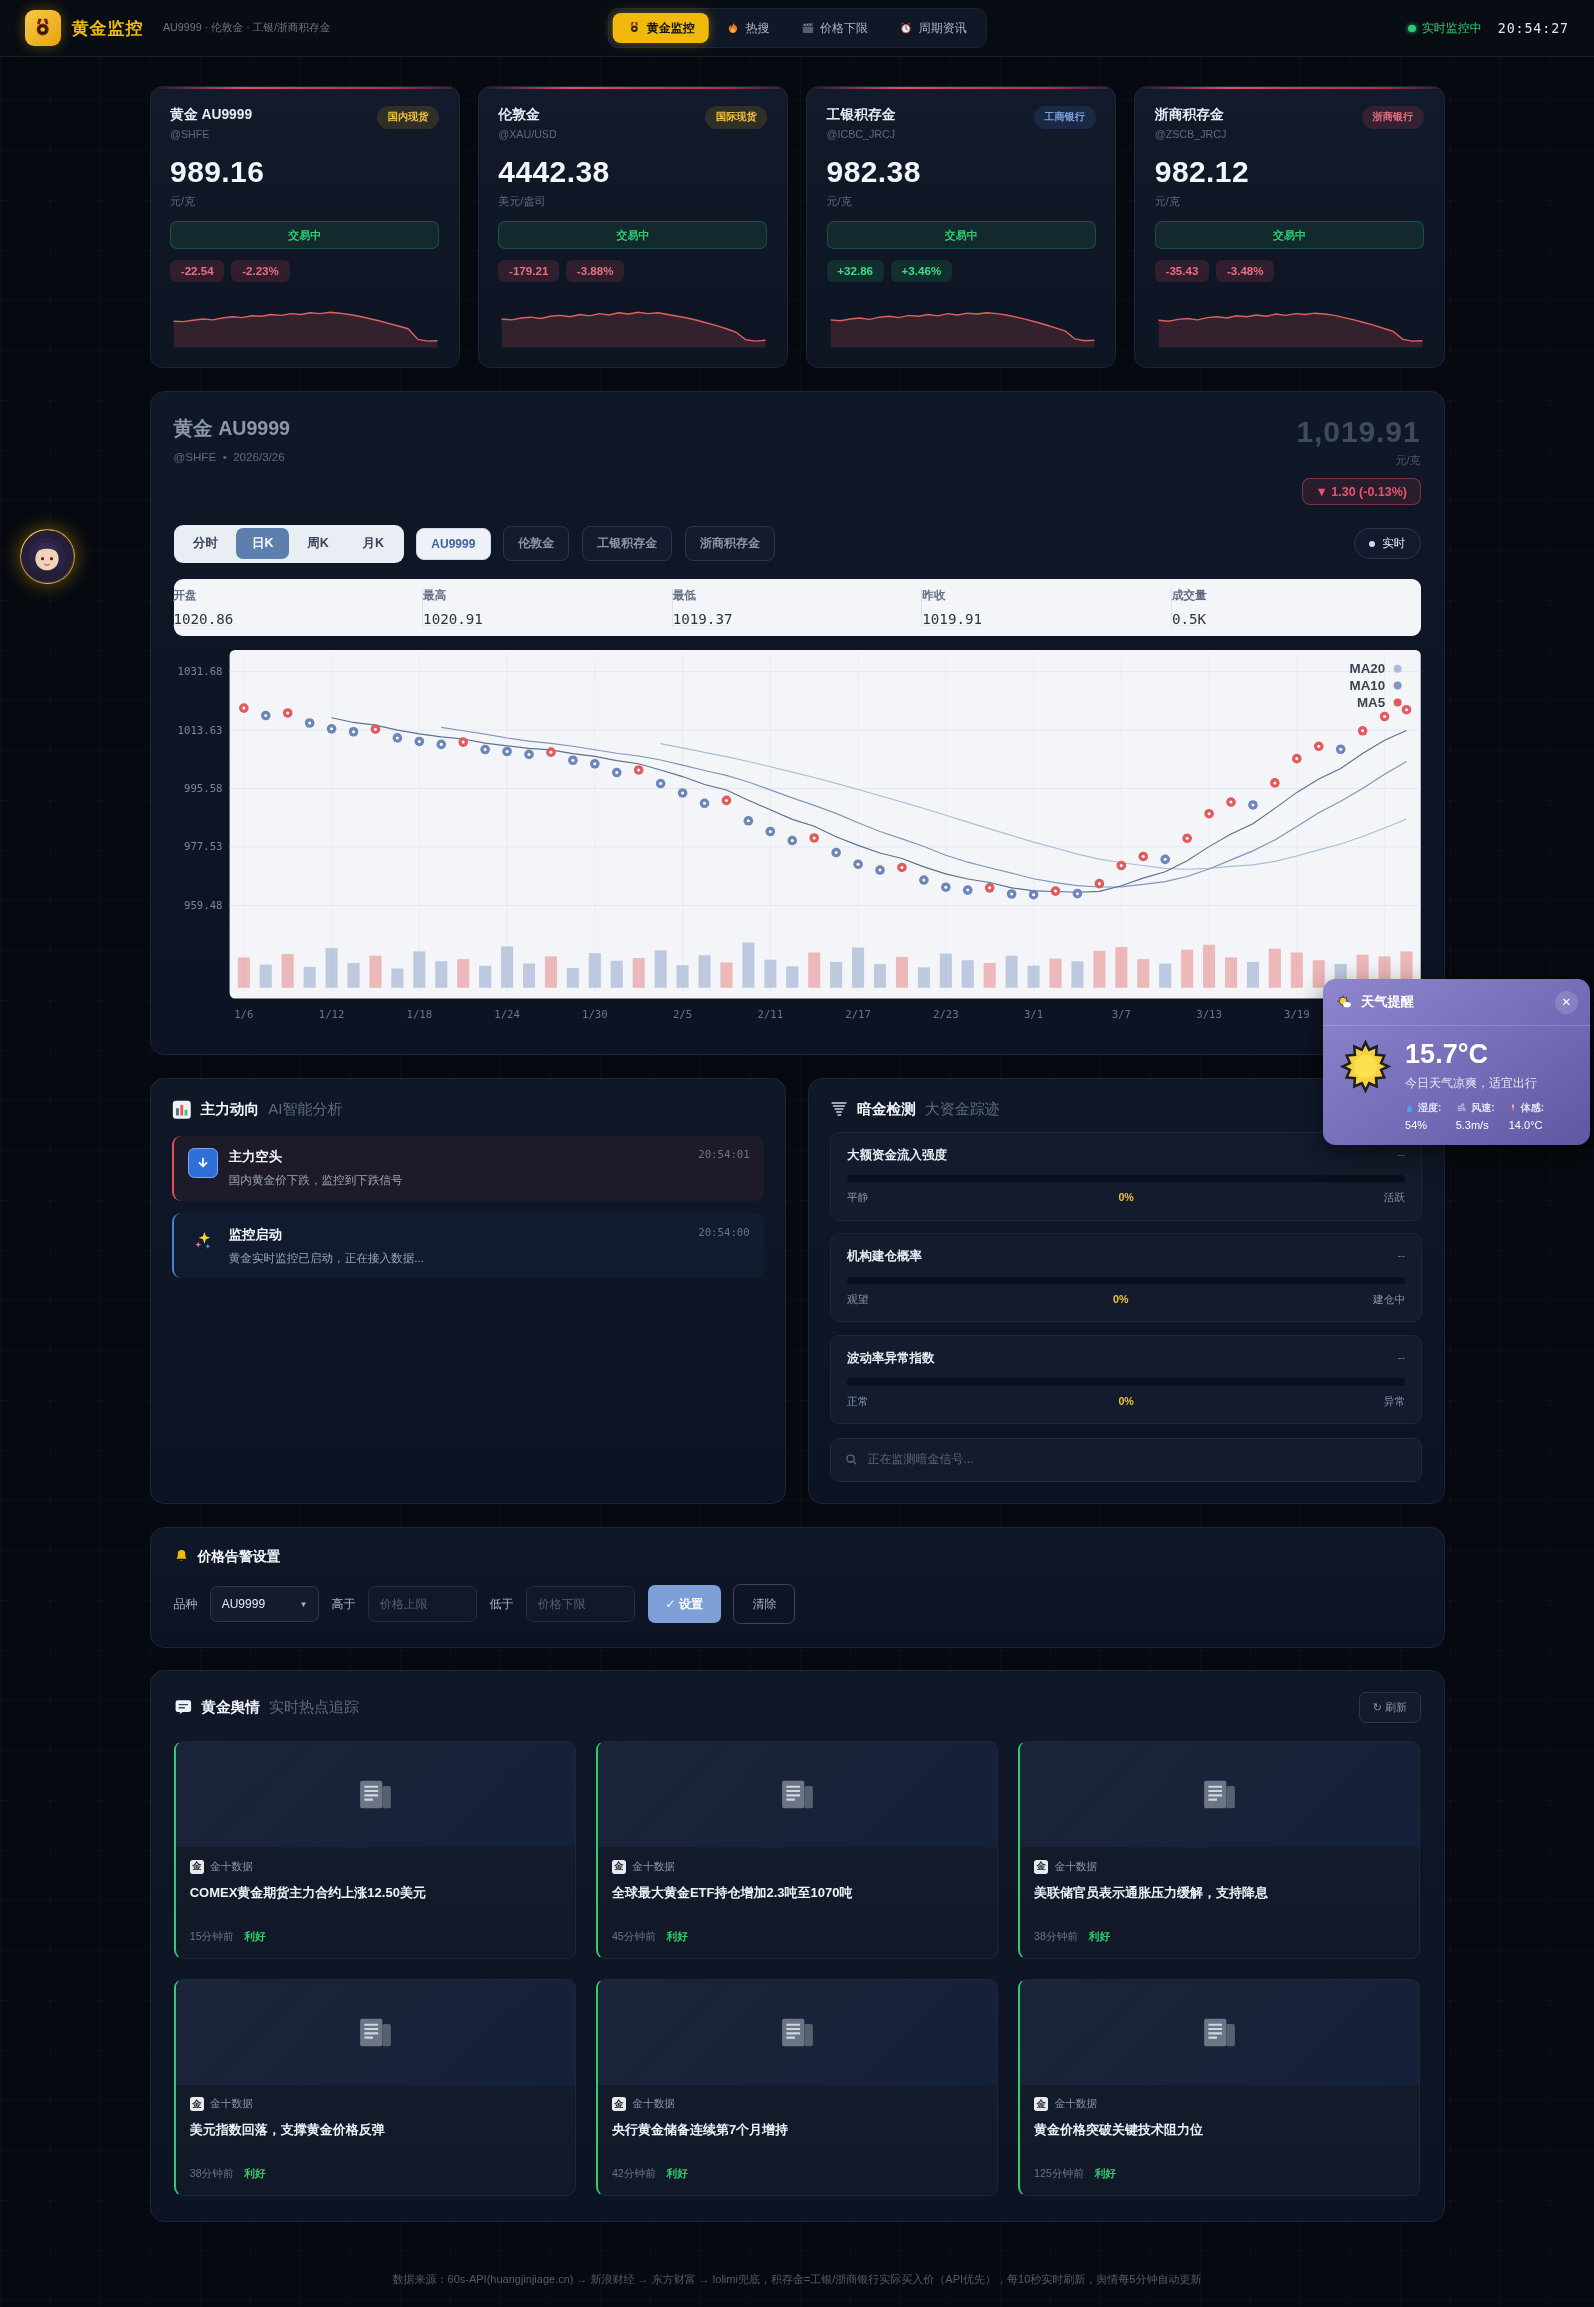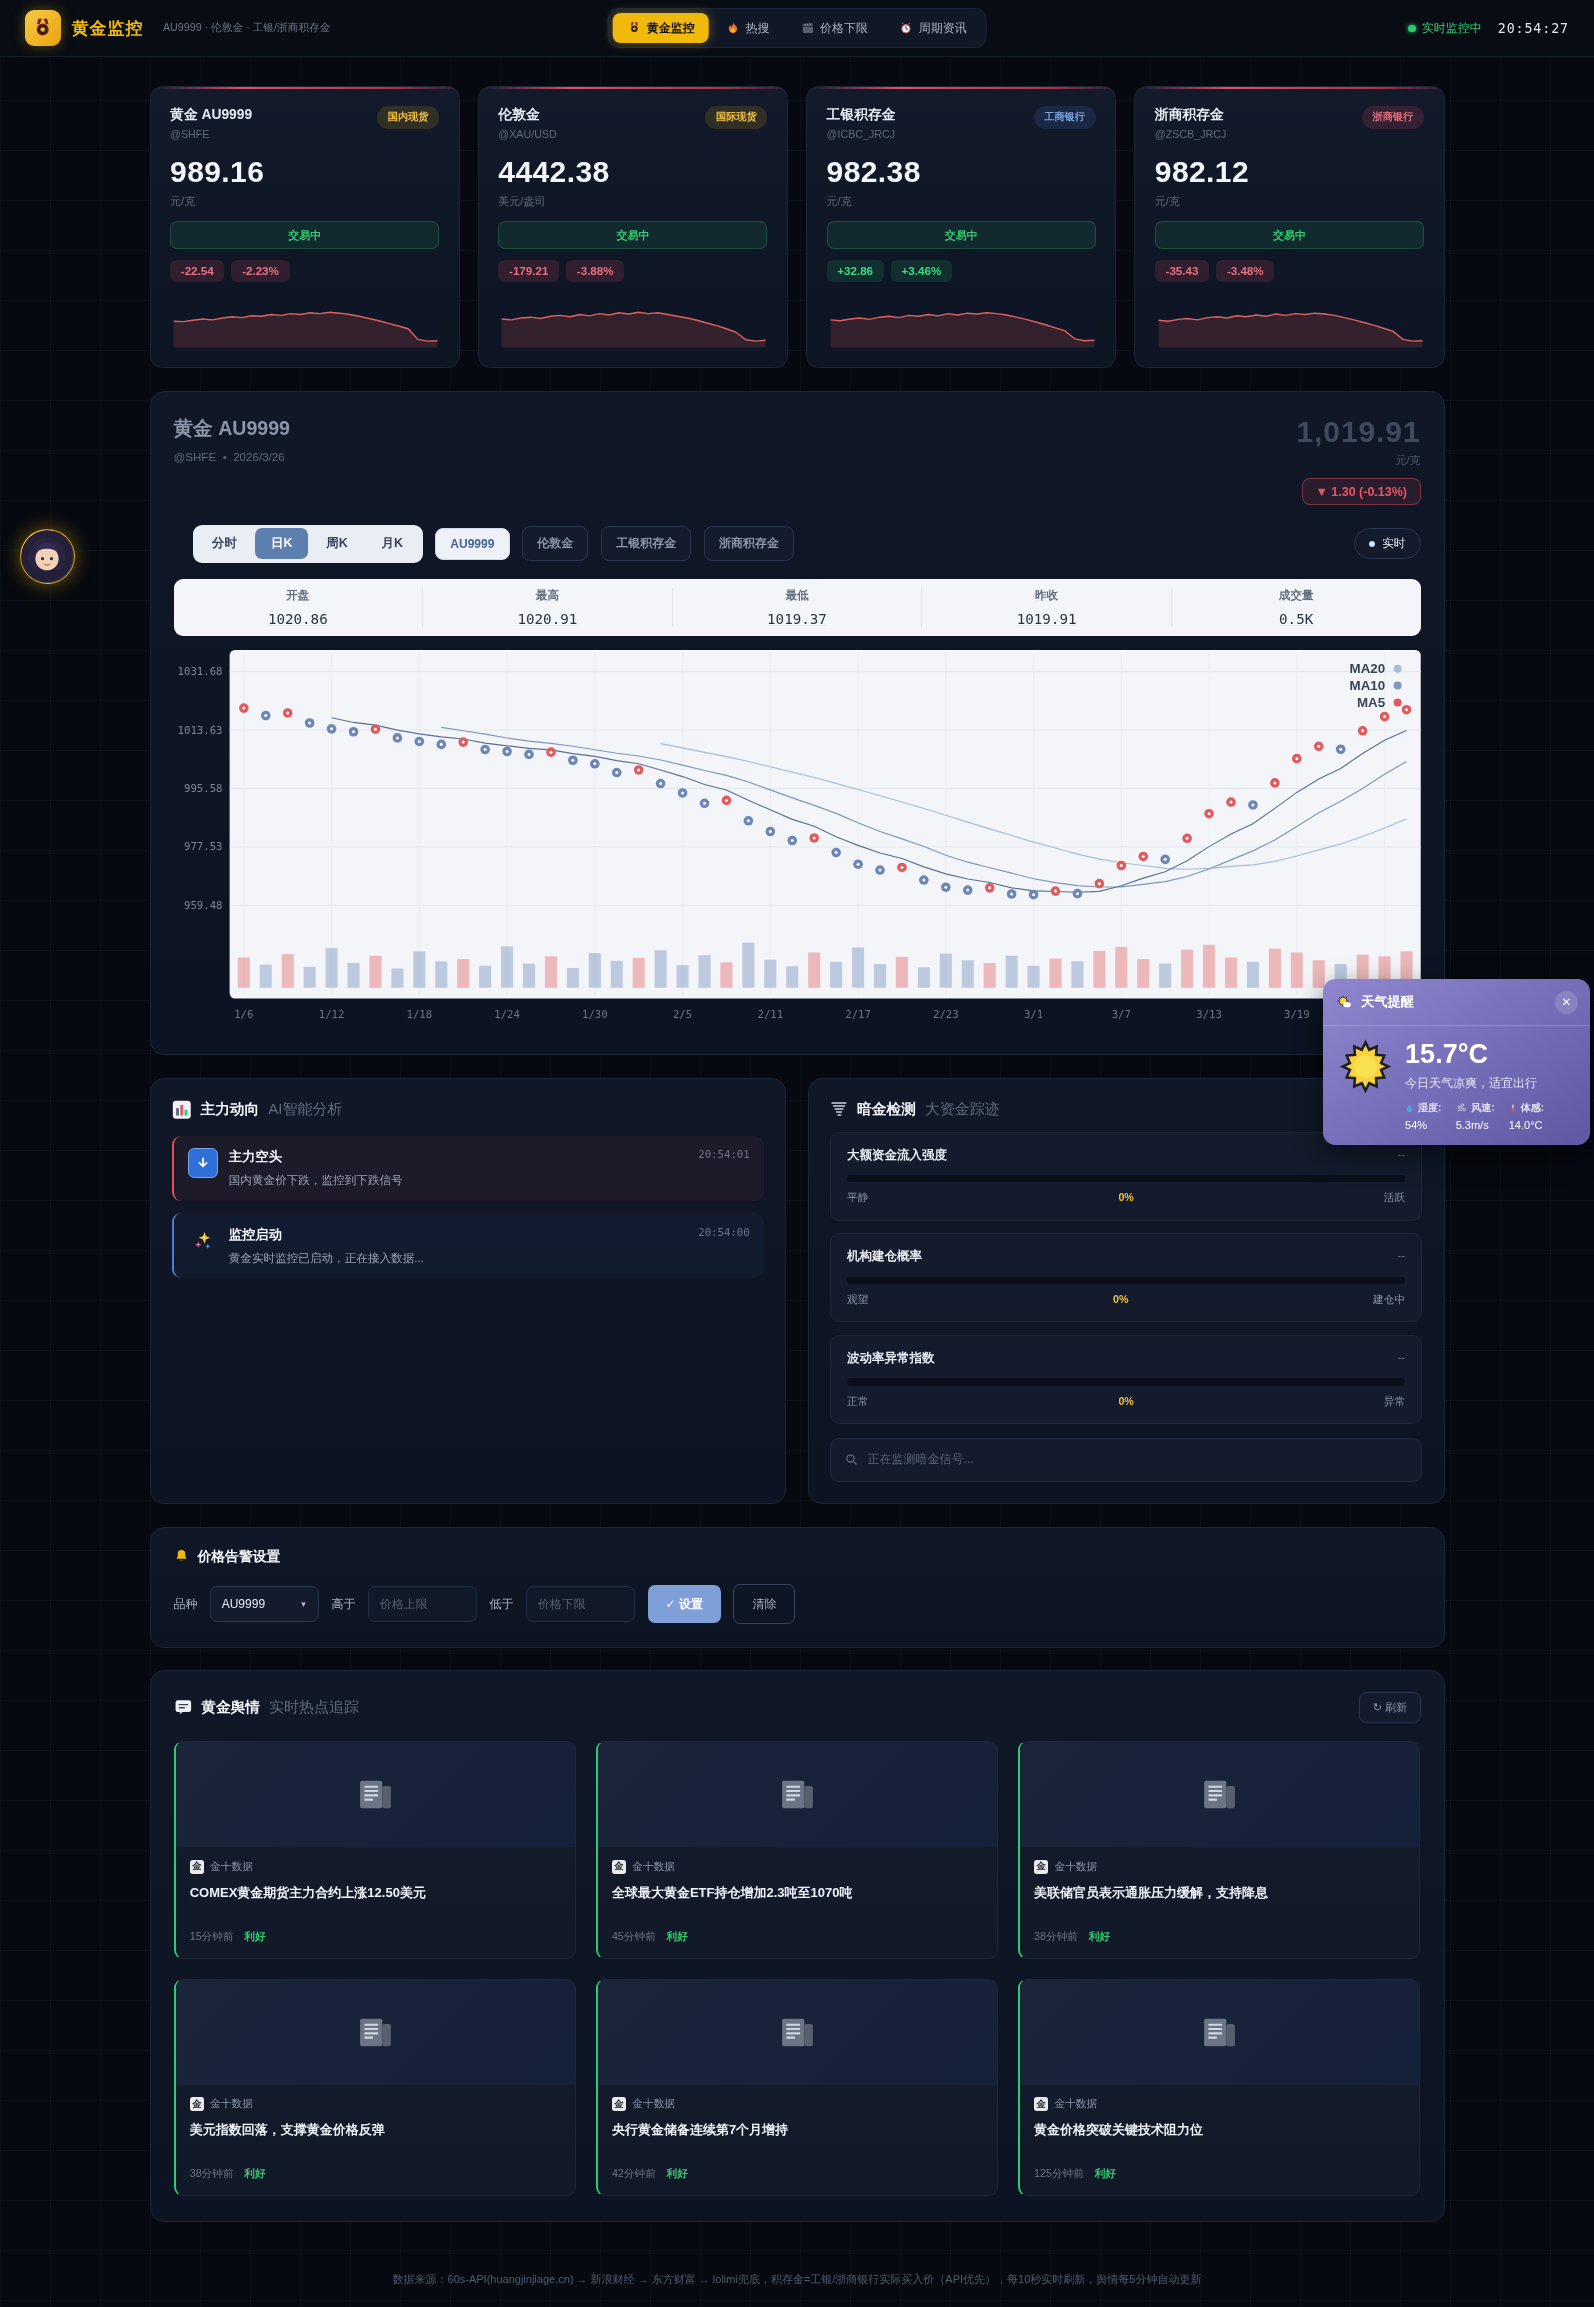--- a/index.html
+++ b/index.html
@@ -70,31 +70,31 @@
   .kpanel{ margin-top:23px; padding:23px 23px 19.6px; }
   .khead{ display:flex; justify-content:space-between; }
   .ktitle{ font-size:19.6px; font-weight:bold; color:#8b96ab; }
   .ksub{ font-size:11.6px; color:#5f6a7d; margin-top:8px; }
   .kprice-wrap{ text-align:right; }
   .kprice{ font-size:30px; font-weight:bold; color:#3e4a5e; letter-spacing:0.9px;}
   .kunit{ font-size:11px; color:#4c586d; margin-top:3.6px;}
   .kchange{ display:inline-block; margin-top:10.7px; background:rgba(231,76,92,0.12); border:0.9px solid rgba(231,76,92,0.45);
     color:#e8556a; font-size:12.5px; font-weight:bold; padding:5.3px 12.5px; border-radius:8px; }
   .ktabs-row{ display:flex; align-items:center; gap:12.5px; margin-top:19.6px; }
-  .seg{ background:#e9edf4; border-radius:9px; padding:3.6px; display:flex; gap:1.8px;margin-left:19px; }
+  .seg{ background:#e9edf4; border-radius:9px; padding:3.6px; display:flex; gap:1.8px; }
   .seg-item{ padding:7.1px 16px; border-radius:7.1px; font-size:12.5px; font-weight:bold; color:#39445a; cursor:pointer;}
   .seg-item.active{ background:#5d7fae; color:#fff; }
   .sym-pill{ padding:8px 14.2px; border-radius:8px; font-size:12px; font-weight:bold;
     border:0.9px solid #2a3650; color:#8b96ab; background:#131b2c; cursor:pointer;}
   .sym-pill.active{ background:#eef2f8; color:#44639a; border-color:#cdd8e8; }
   .rt-pill{ margin-left:auto; display:flex; align-items:center; gap:7.1px; border:0.9px solid #2a3650;
     background:#121a2b; padding:7.1px 14.2px; border-radius:18px; font-size:11.6px; color:#e8ecf3; }
   .rt-dot{ width:6.2px; height:6.2px; border-radius:50%; background:#cfe0f5; }
   .ohlc{ margin-top:16px; background:#f3f5f8; border-radius:9px; display:flex; padding:9px 0; }
-  .ohlc-col{ flex:1; text-align:center; border-right:0.9px solid #dfe4eb;text-decoration:underline; }
+  .ohlc-col{ flex:1; border-right:0.9px solid #dfe4eb;text-decoration:underline; }
   .ohlc-col:last-child{ border-right:none; }
   .ohlc-label{ font-size:11.6px; color:#646f82; font-weight:bold; }
   .ohlc-val{ font-size:14.2px; color:#2b3442; margin-top:8px; }
   .kchart-wrap{ margin-top:14.2px; }
 
   
   .row2{ display:flex; gap:21.4px; margin-top:23px; }
   .half{ flex:1; padding:21.4px; }
   .sec-head{ display:flex; gap:9px; }
   .sec-title{ font-size:14.7px; font-weight:bold; color:#f2f5fa; }

